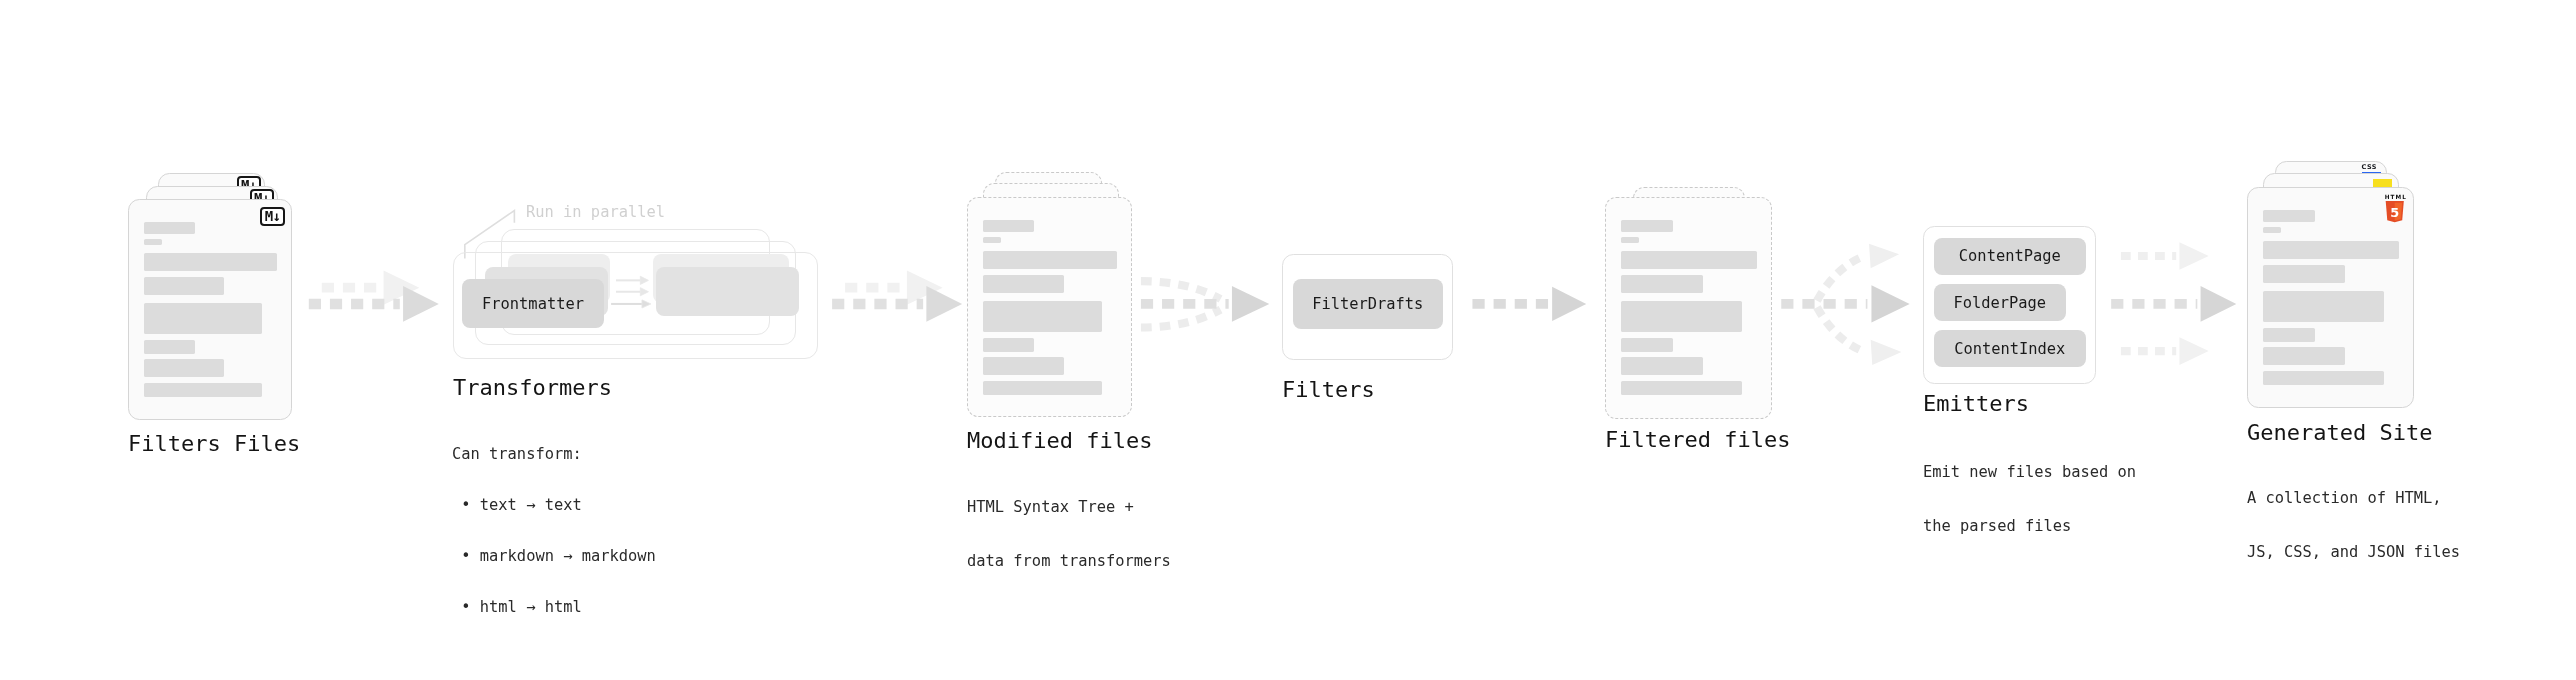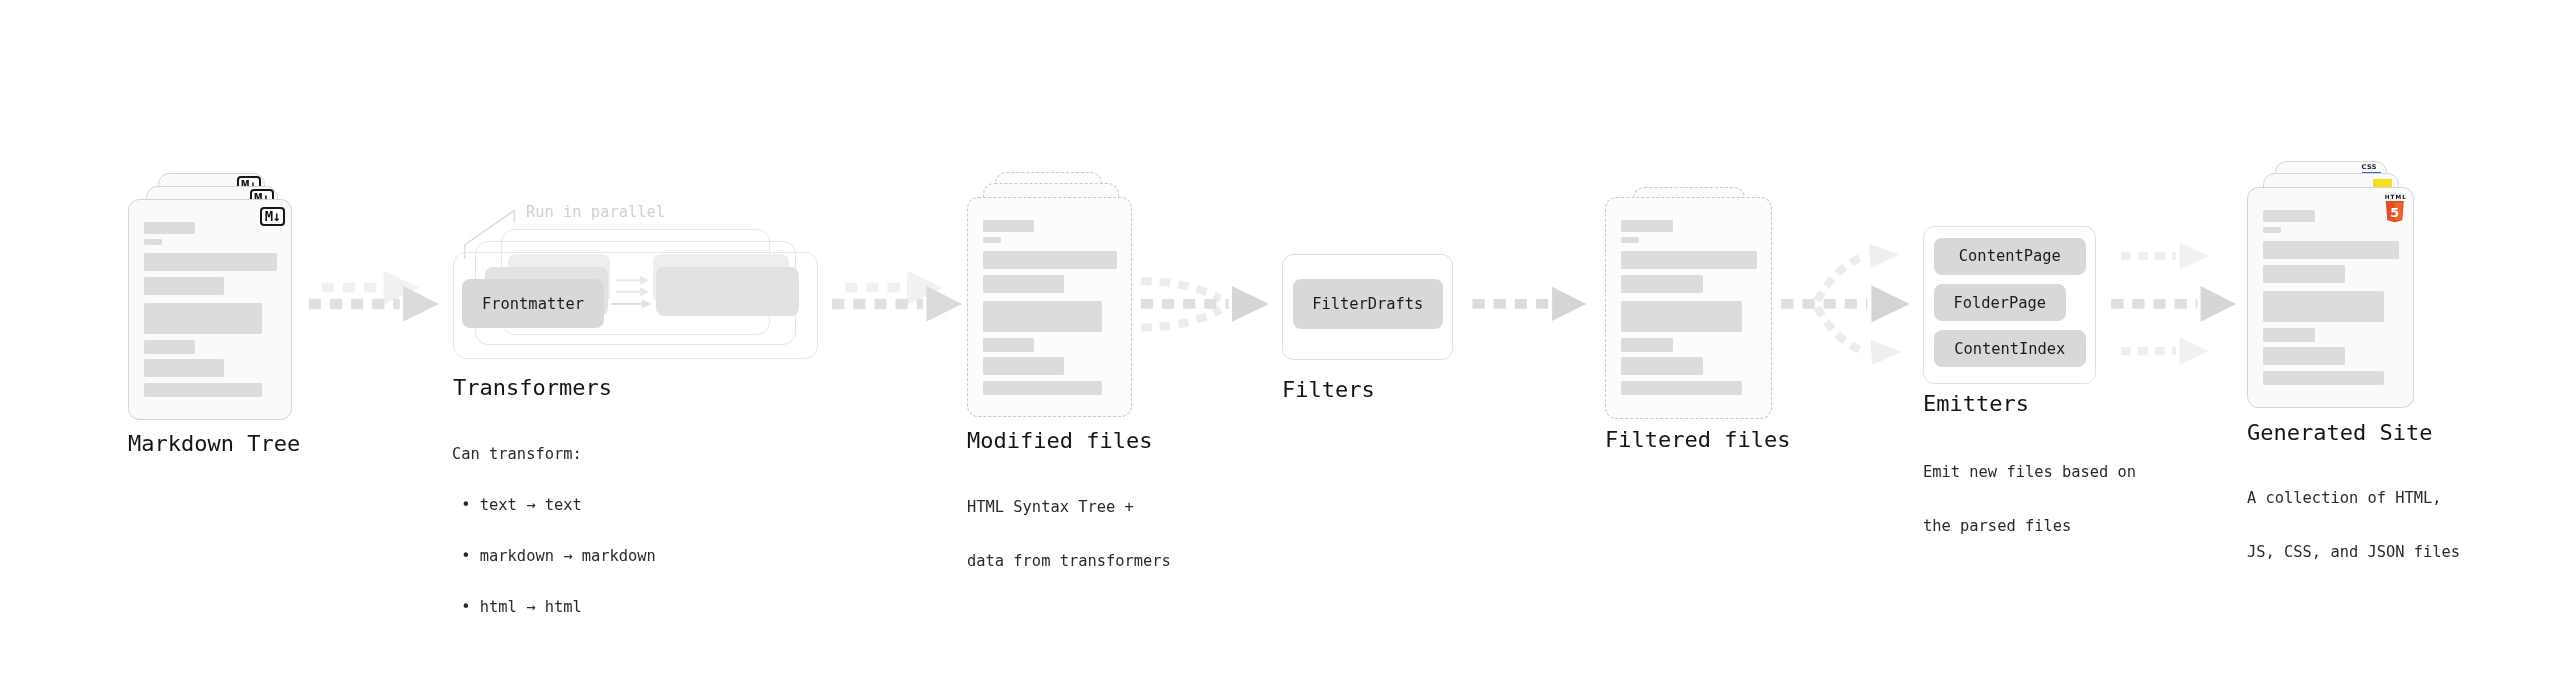--- a/index.html
+++ b/index.html
@@ -118,21 +118,21 @@
         <div class="bar" style="width: 38%; height: 12.2px; margin-bottom: 4.9px;"></div>
         <div class="bar" style="width: 13%; height: 5.7px; margin-bottom: 8.1px;"></div>
         <div class="bar" style="width: 100%; height: 18px; margin-bottom: 6.5px;"></div>
         <div class="bar" style="width: 60%; height: 18px; margin-bottom: 8.1px;"></div>
         <div class="bar" style="width: 89%; height: 31px; margin-bottom: 5.7px;"></div>
         <div class="bar" style="width: 38%; height: 14px; margin-bottom: 4.9px;"></div>
         <div class="bar" style="width: 60%; height: 18px; margin-bottom: 5.7px;"></div>
         <div class="bar" style="width: 89%; height: 14px; margin-bottom: 0px;"></div>
       </div>
   </div>
-  <div class="stage-label" style="left:128px;top:431px">Markdown Tree</div>
+  <div class="stage-label" style="left:128px;top:431px">Filters Files</div>
 
   <div class="annotation" style="left:526px;top:203px">Run in parallel</div>
   <div class="outline-box" style="left:501px;top:229px;width:269px;height:106px;z-index:2"></div>
   <div class="outline-box" style="left:475px;top:241px;width:321px;height:104px;z-index:2"></div>
   <div class="outline-box" style="left:453px;top:252px;width:365px;height:107px;z-index:2"></div>
   <div class="pill g2" style="left:508px;top:254px;width:102px;height:49px;z-index:3"></div>
   <div class="pill g2" style="left:653px;top:254px;width:136px;height:49px;z-index:3"></div>
   <div class="pill g1" style="left:485px;top:267px;width:123px;height:49px;z-index:4"></div>
   <div class="pill g1" style="left:656px;top:267px;width:143px;height:49px;z-index:4"></div>
   <div class="pill" style="left:462px;top:279px;width:142px;height:49px;z-index:5">Frontmatter</div>

